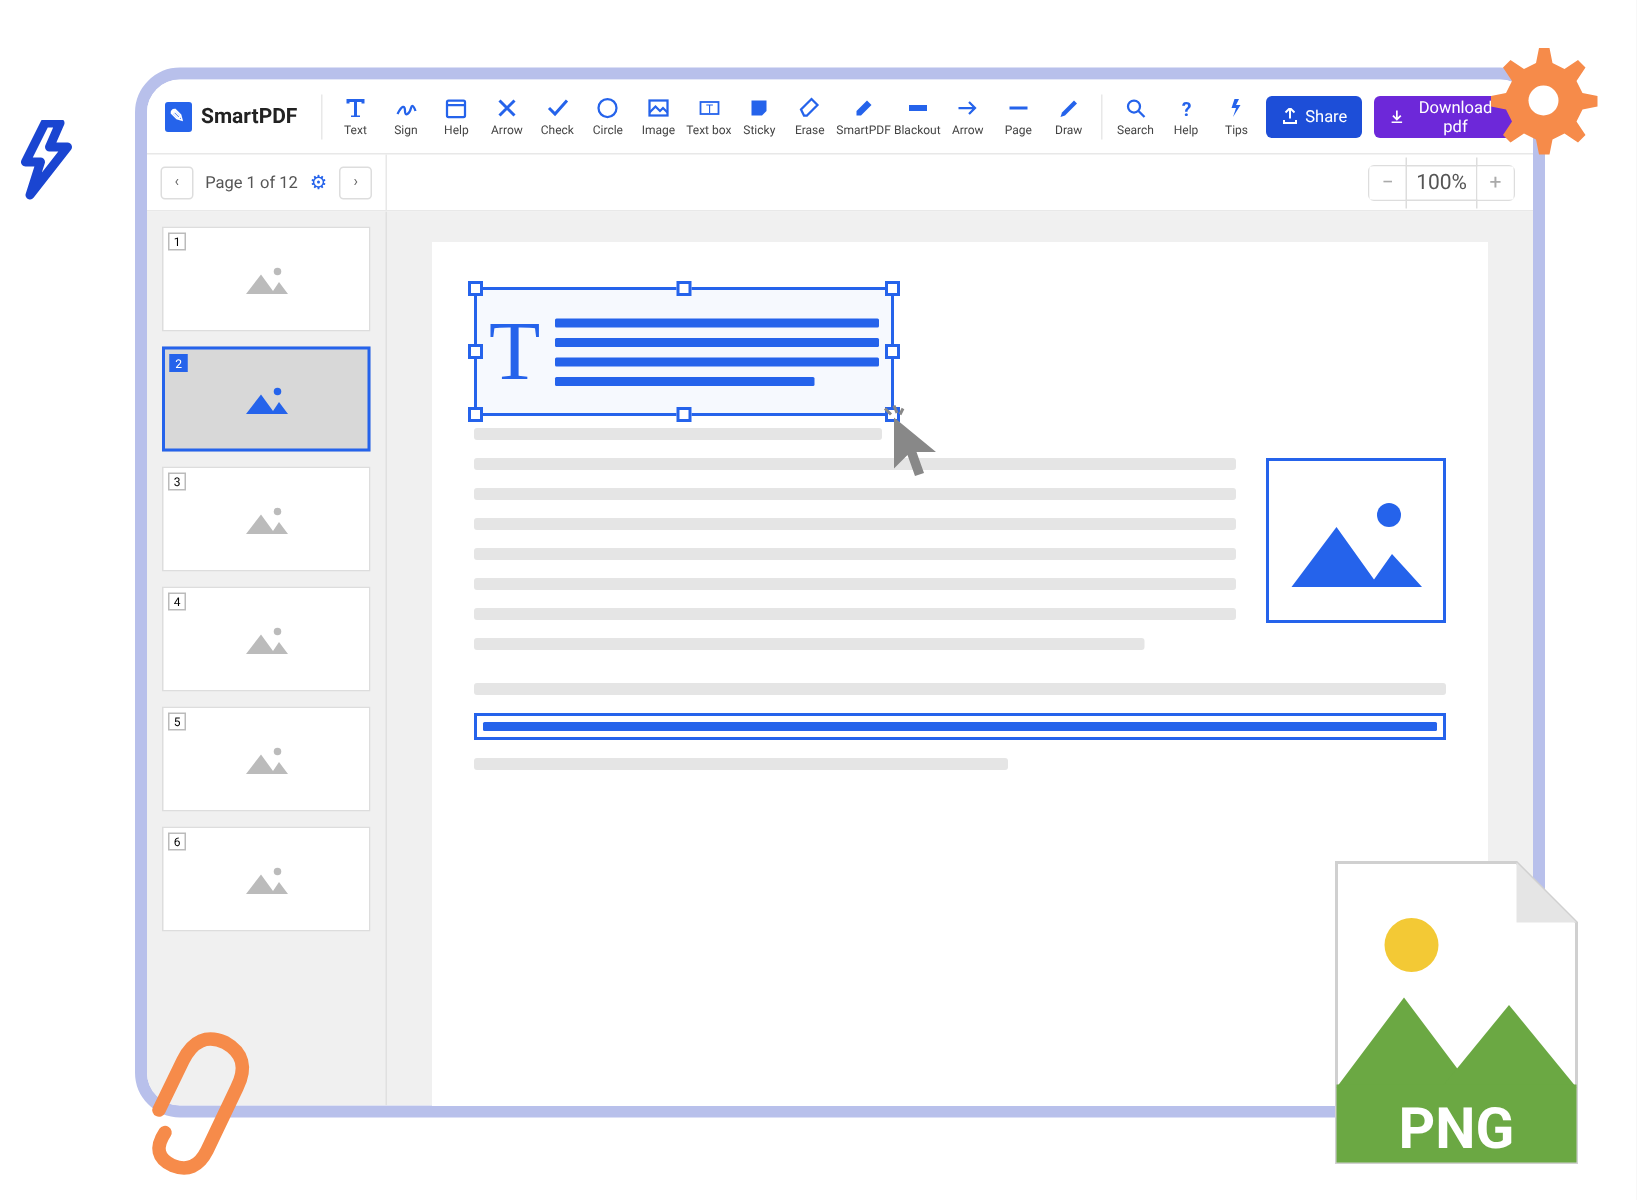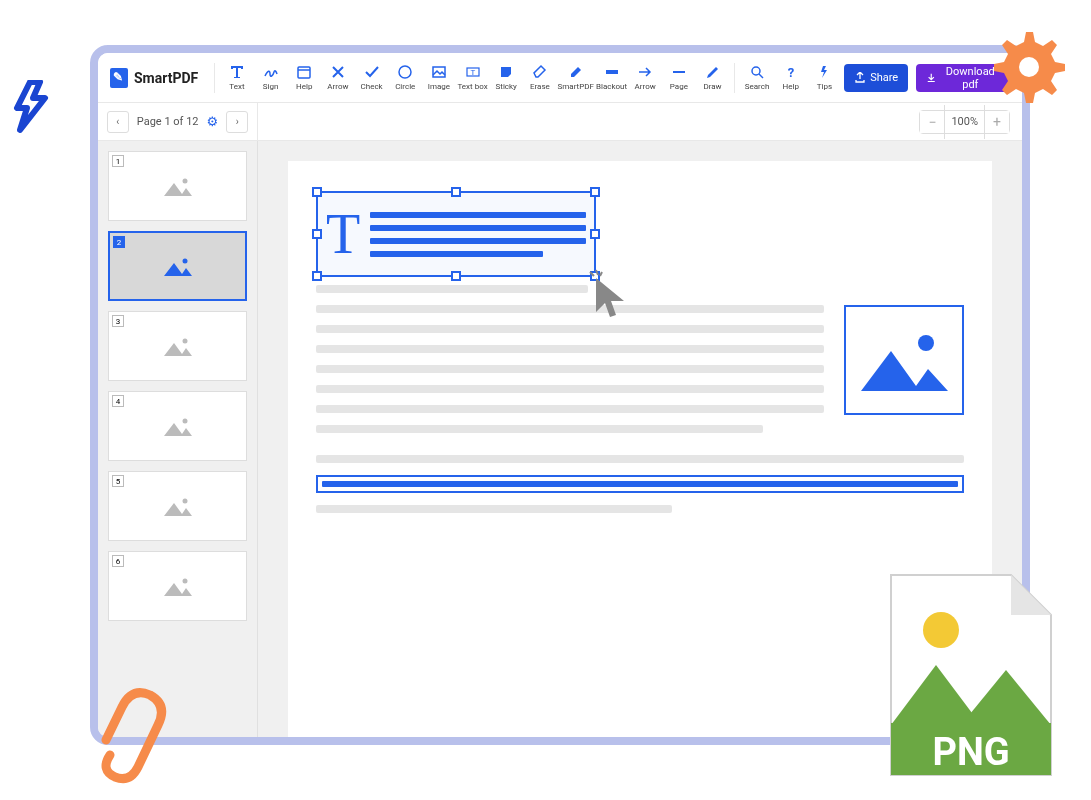--- a/index.html
+++ b/index.html
@@ -3,21 +3,21 @@
 <meta charset="utf-8">
 <style>
 *{margin:0;padding:0;box-sizing:border-box;font-family:-apple-system,BlinkMacSystemFont,'Segoe UI',Roboto,sans-serif}
 body{width:1091px;height:800px;background:#fff;position:relative;overflow:hidden}
 
 .gear-deco{position:absolute;top:20px;right:20px;z-index:10}
 .bolt-deco{position:absolute;top:80px;left:5px;z-index:10}
 .clip-deco{position:absolute;bottom:15px;left:80px;z-index:10}
 .png-deco{position:absolute;bottom:15px;right:30px;z-index:10}
 
-.app-window{position:absolute;top:45px;left:90px;width:940px;height:700px;background:#fff;border:8px solid #b8c0eb;border-radius:18px;overflow:hidden;display:flex;flex-direction:column}
+.app-window{position:absolute;top:45px;left:90px;width:940px;height:700px;background:#fff;border:8px solid #b8c0eb;border-radius:30px;overflow:hidden;display:flex;flex-direction:column}
 
 .toolbar{height:50px;display:flex;align-items:center;padding:0 12px;border-bottom:1px solid #e8e8e8;background:#fff;gap:2px}
 .brand{display:flex;align-items:center;gap:6px;font-weight:700;font-size:14px;color:#222;margin-right:10px}
 .brand-icon{width:18px;height:20px;background:#2563eb;border-radius:2px;position:relative}
 .brand-icon::after{content:"✎";color:#fff;position:absolute;font-size:12px;left:3px;top:2px}
 .sep{width:1px;height:30px;background:#e8e8e8;margin:0 4px}
 .tool{display:flex;flex-direction:column;align-items:center;justify-content:center;width:36px;height:40px;cursor:pointer;font-size:8px;color:#444}
 .tool-icon{width:16px;height:16px;display:flex;align-items:center;justify-content:center;color:#2563eb;margin-bottom:2px}
 .tool-icon svg{width:16px;height:16px}
 .flex-spacer{flex:1}
@@ -25,21 +25,21 @@
 .btn-share{background:#1d4ed8;color:#fff;margin-right:6px}
 .btn-download{background:#6d28d9;color:#fff}
 
 .pagebar{height:38px;display:flex;border-bottom:1px solid #e8e8e8}
 .pagebar-left{width:160px;display:flex;align-items:center;justify-content:center;gap:8px;border-right:1px solid #e8e8e8;font-size:11px;color:#555}
 .arrow-btn{width:22px;height:22px;border:1px solid #ddd;background:#fff;border-radius:3px;display:flex;align-items:center;justify-content:center;font-size:10px;cursor:pointer;color:#666}
 .gear-sm{color:#2563eb;font-size:13px}
 .pagebar-right{flex:1;display:flex;align-items:center;justify-content:flex-end;padding-right:12px}
 .zoom{display:flex;align-items:center;border:1px solid #ddd;border-radius:4px;height:24px}
 .zoom-btn{width:24px;height:22px;background:#fff;border:none;color:#aaa;font-size:14px;cursor:pointer;display:flex;align-items:center;justify-content:center}
-.zoom-val{padding:0 6px;font-size:11px;color:#555;border-left:1px solid #ddd;border-right:1px solid #ddd;height:34px;display:flex;align-items:center}
+.zoom-val{padding:0 6px;font-size:14px;color:#555;border-left:1px solid #ddd;border-right:1px solid #ddd;height:34px;display:flex;align-items:center}
 
 .workspace{flex:1;display:flex;background:#f0f0f0;overflow:hidden}
 .thumbstrip{width:160px;border-right:1px solid #e0e0e0;padding:10px;display:flex;flex-direction:column;gap:10px;overflow-y:auto}
 .thumb{background:#fff;border:1px solid #ddd;height:70px;position:relative;display:flex;align-items:center;justify-content:center}
 .thumb.selected{border:2px solid #2563eb;background:#d8d8d8}
 .thumb-num{position:absolute;top:3px;left:3px;width:12px;height:12px;font-size:8px;border:1px solid #bbb;display:flex;align-items:center;justify-content:center;background:#fff}
 .thumb.selected .thumb-num{background:#2563eb;color:#fff;border-color:#2563eb}
 .thumb-img{width:32px;height:24px}
 .canvas-area{flex:1;padding:20px 30px;overflow:auto}
 .page{background:#fff;width:100%;min-height:600px;padding:30px 28px;position:relative}

